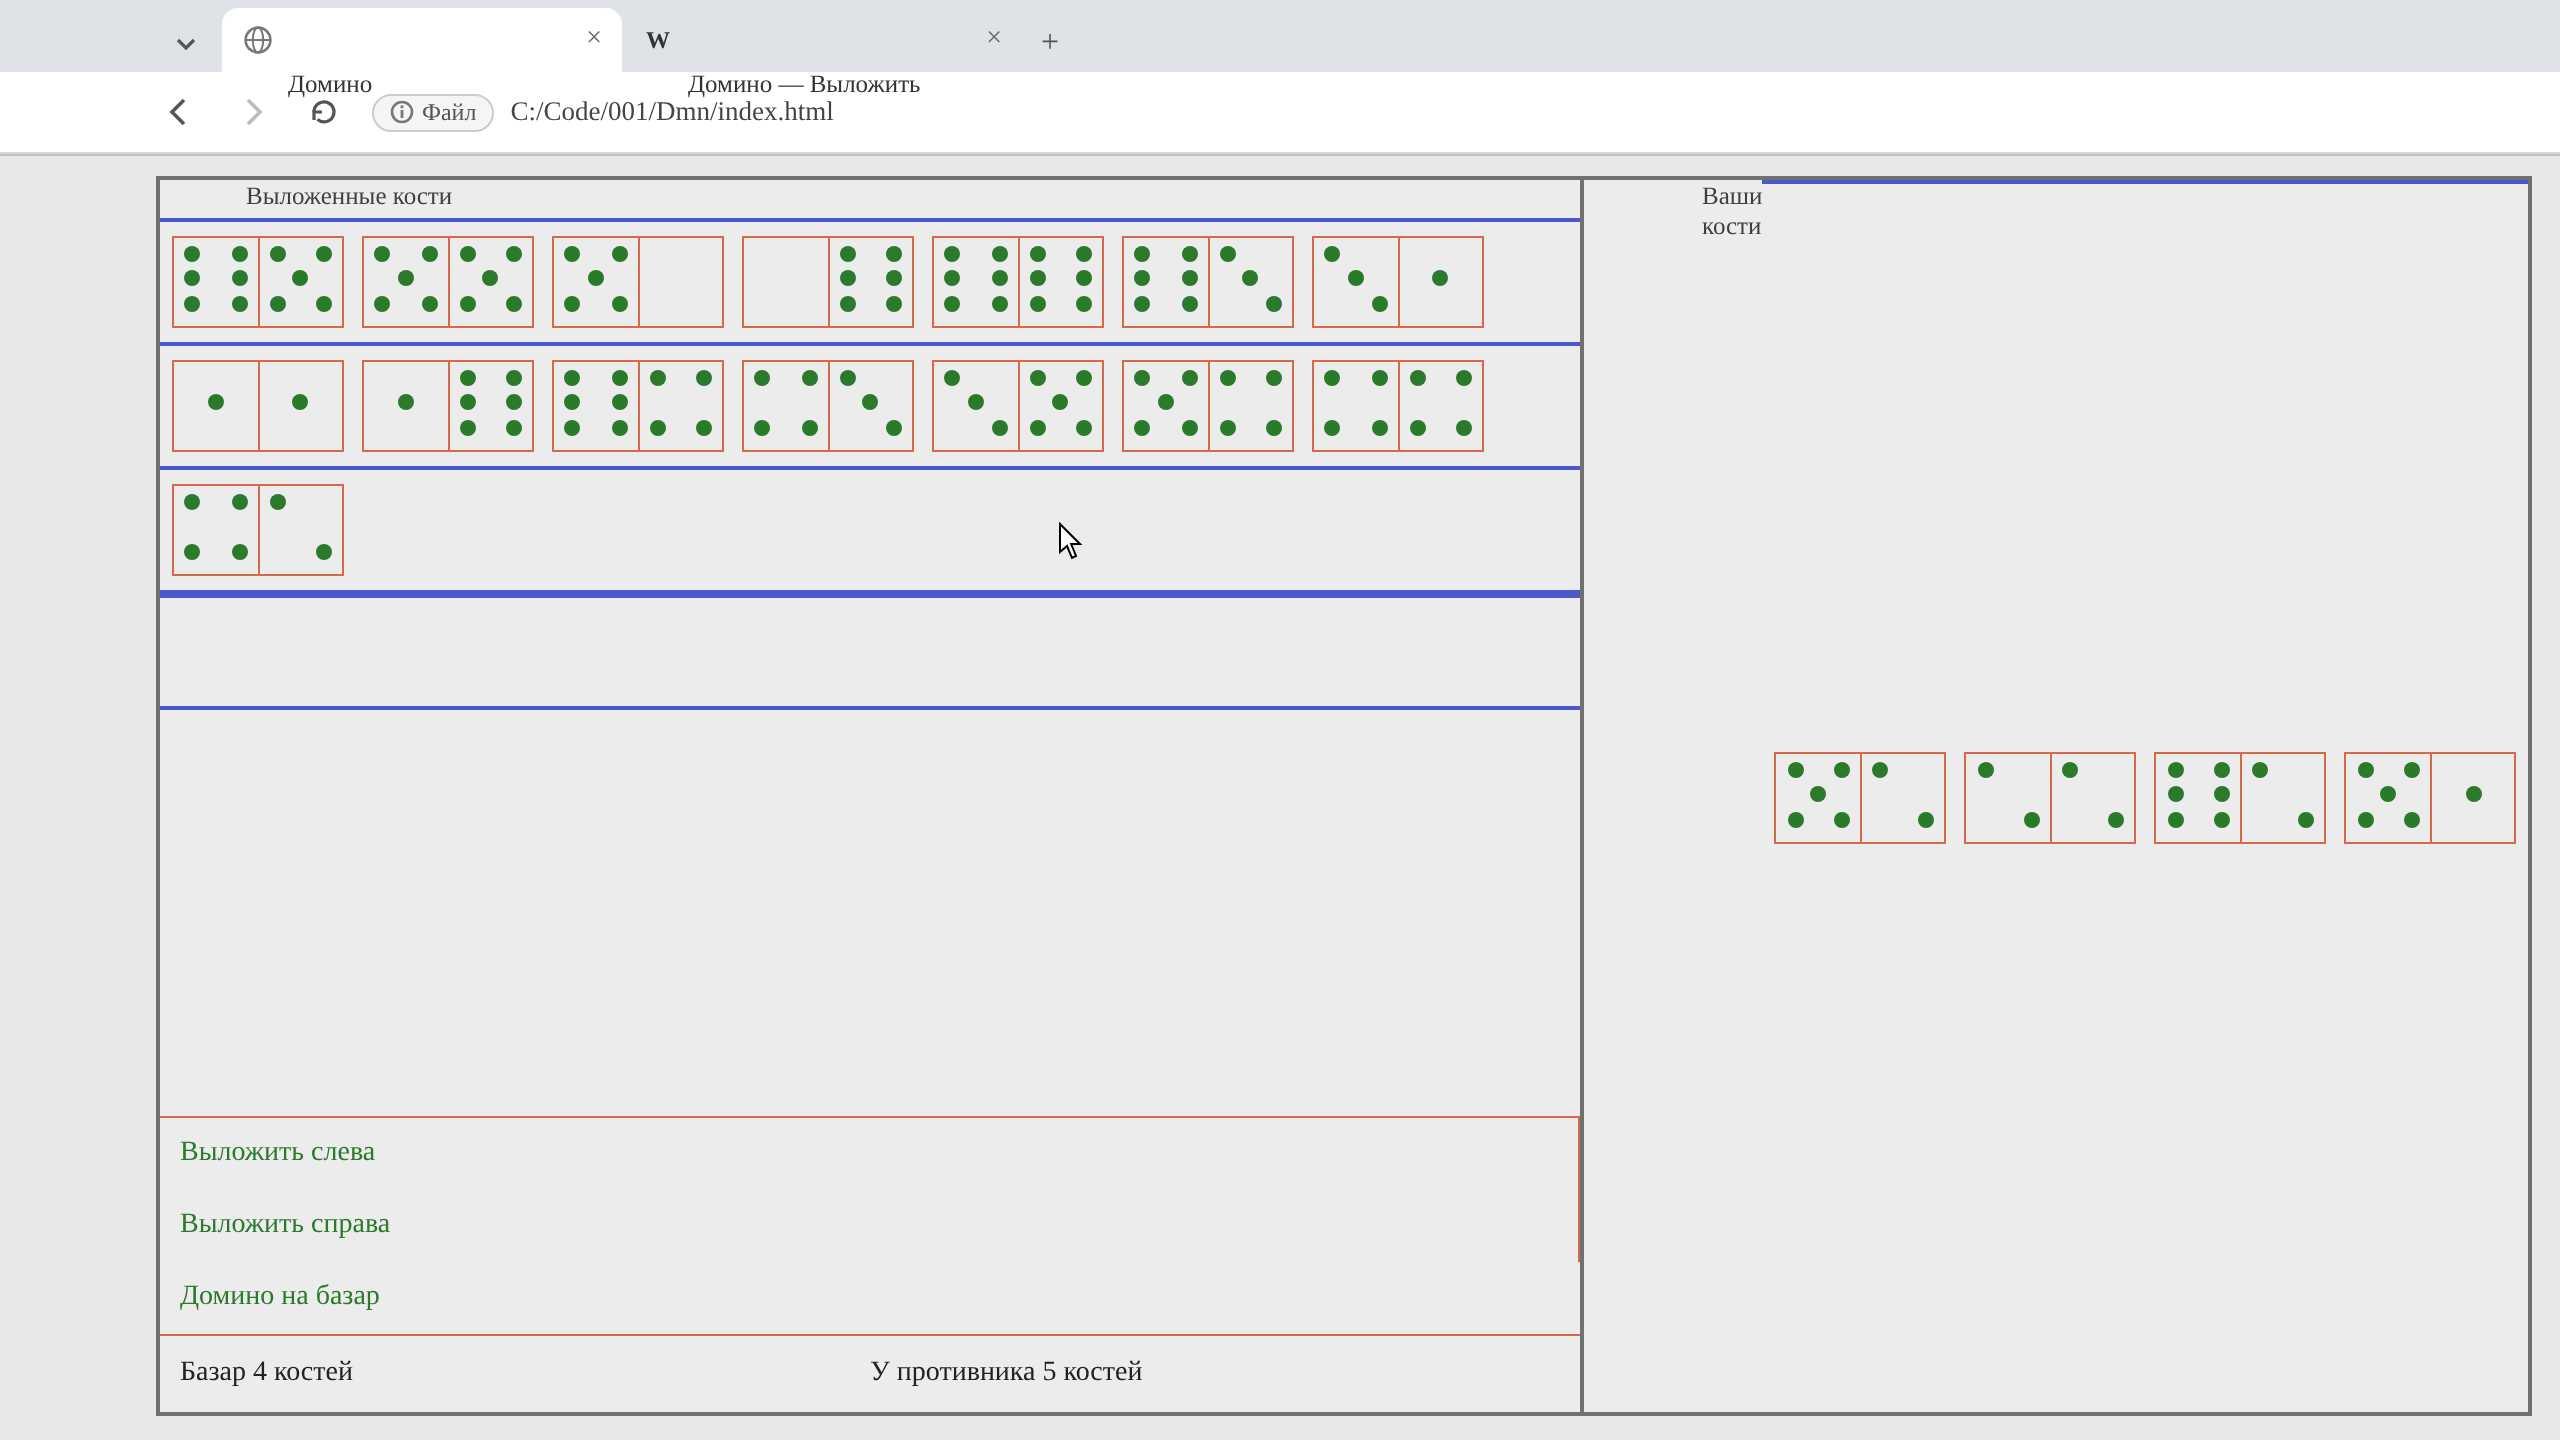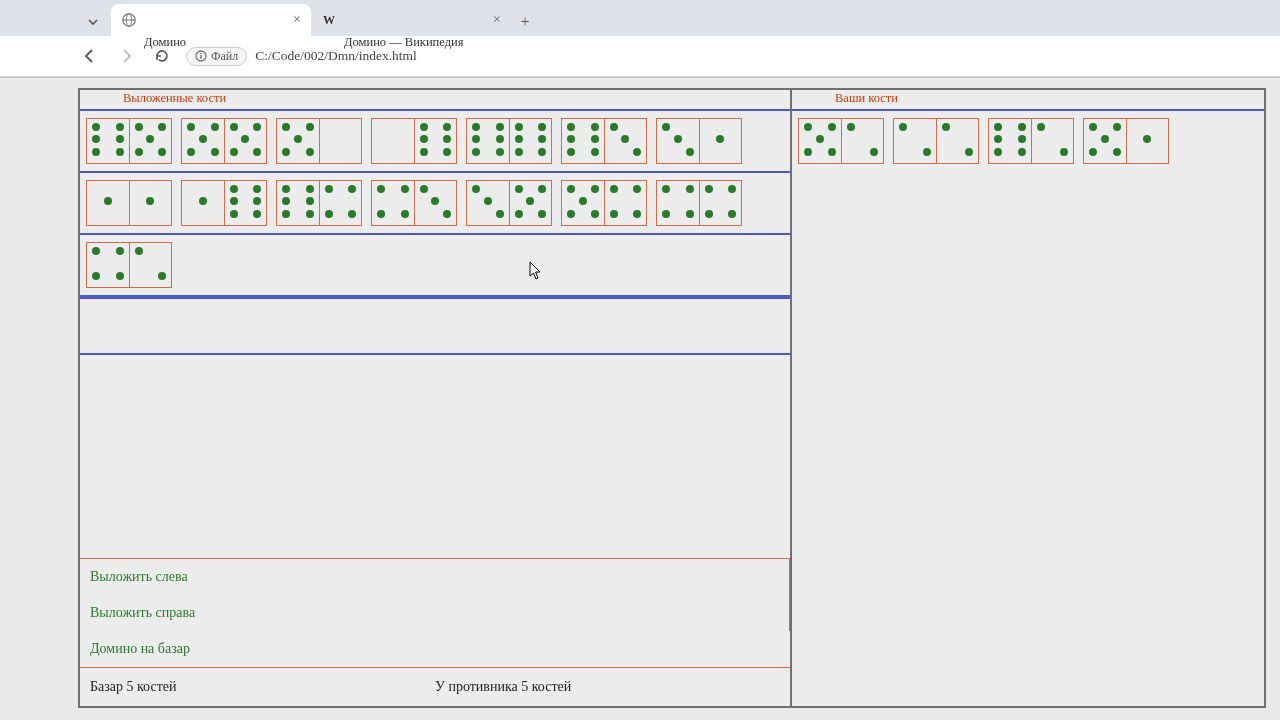--- a/index.html
+++ b/index.html
@@ -114,25 +114,26 @@
   }
   .panel-played {
     flex: 0 0 712px;
     border-right: 2px solid #707070;
     display: flex;
     flex-direction: column;
   }
   .panel-hand {
     flex: 1;
     display: flex;
-    flex-direction: column;
+    flex-direction: row;
+    margin-left: 16px;
   }
   .panel-header {
     font-size: 12.5px;
-    color: #c2410c;
+    color: #404040;
     padding: 1px 0 3px 43px;
   }
   .row-container { }
   .domino-row {
     border-top: 2px solid #4a58cc;
     border-bottom: 2px solid #4a58cc;
     padding: 7px 6px;
     display: flex;
     gap: 9px;
     min-height: 62px;
@@ -213,21 +214,21 @@
             <circle cx="8" cy="8" r="6.2" fill="none" stroke="#777" stroke-width="1.3"></circle>
             <ellipse cx="8" cy="8" rx="2.6" ry="6.2" fill="none" stroke="#777" stroke-width="1"></ellipse>
             <line x1="1.8" y1="8" x2="14.2" y2="8" stroke="#777" stroke-width="1"></line>
           </svg>
       </span>
       <span class="tab-title">Домино</span>
       <span class="close">×</span>
     </div>
     <div class="tab">
       <span class="favicon" style="font-family:serif;font-weight:bold;color:#333">W</span>
-      <span class="tab-title">Домино — Википедия</span>
+      <span class="tab-title">Домино — Выложить</span>
       <span class="close">×</span>
     </div>
     <div class="new-tab">+</div>
   </div>
   <div class="url-bar">
     <div class="nav-btn">
       <svg width="16" height="16" viewBox="0 0 16 16">
           <path d="M10 2 L4 8 L10 14" stroke="#555" stroke-width="1.8" fill="none"></path>
         </svg>
     </div>
@@ -244,21 +245,21 @@
     </div>
     <div class="url-field">
       <span class="file-badge">
         <svg viewBox="0 0 12 12">
             <circle cx="6" cy="6" r="5" fill="none" stroke="#777" stroke-width="1.3"></circle>
             <rect x="5.3" y="5" width="1.4" height="4" fill="#777"></rect>
             <rect x="5.3" y="2.7" width="1.4" height="1.4" fill="#777"></rect>
           </svg>
         <span>Файл</span>
       </span>
-      <span>C:/Code/002/Dmn/index.html</span>
+      <span>C:/Code/001/Dmn/index.html</span>
     </div>
   </div>
 </div>
 
 <div class="page">
   <div class="outer">
     <div class="panel-played">
       <div class="panel-header">Выложенные кости</div>
       <div class="row-container" id="played-rows">
           <div class="domino-row">
@@ -857,21 +858,21 @@
           </div>
         </div>
       <div class="domino-row empty"></div>
       <div class="spacer"></div>
       <div class="actions">
         <div class="action">Выложить слева</div>
         <div class="action">Выложить справа</div>
         <div class="action">Домино на базар</div>
       </div>
       <div class="status">
-        <div class="col">Базар 5 костей</div>
+        <div class="col">Базар 4 костей</div>
         <div class="col">У противника 5 костей</div>
       </div>
     </div>
     <div class="panel-hand">
       <div class="panel-header">Ваши кости</div>
       <div class="domino-row" id="hand-row">
           <div class="domino">
             <div class="half">
               <div>
                 <div class="pip"></div>

